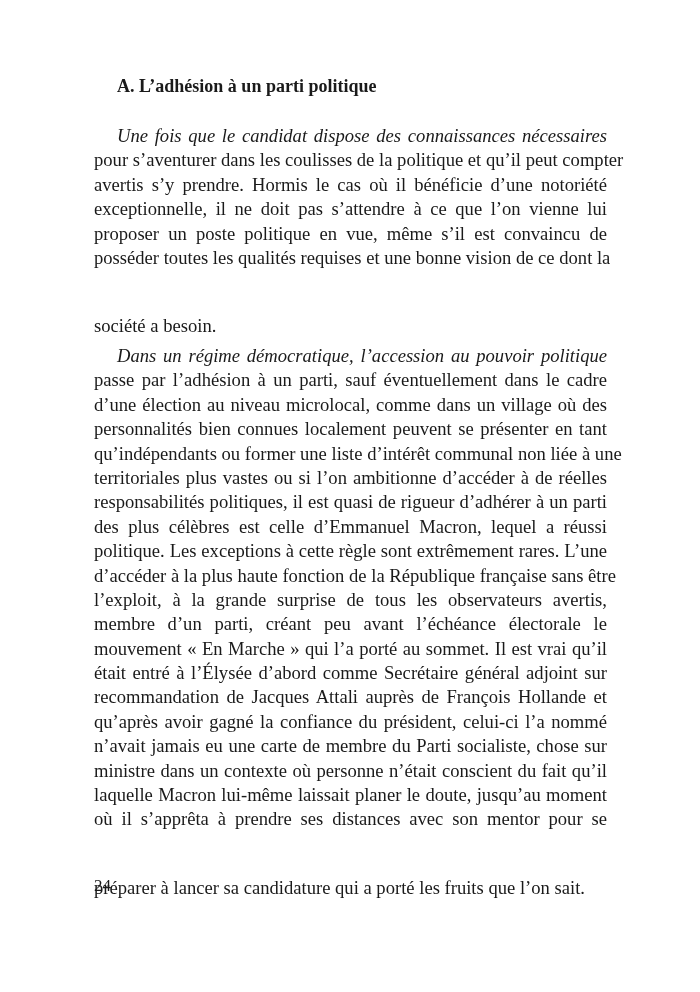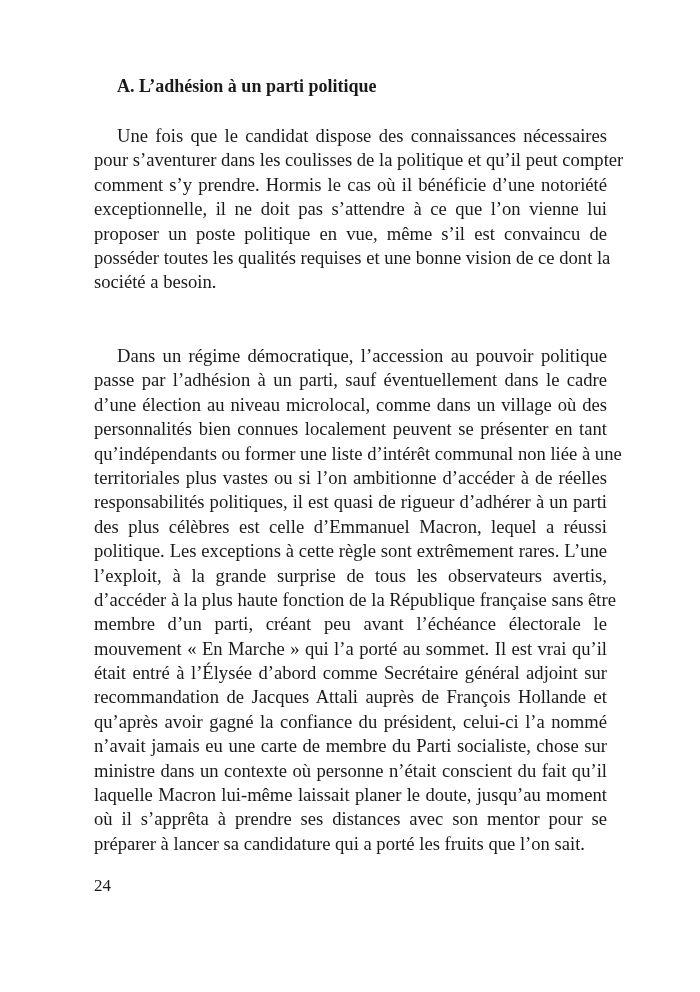--- a/index.html
+++ b/index.html
@@ -43,59 +43,61 @@
     .para-2 { top: 344px; }
     .line {
       display: block;
       height: 24.4px;
       text-align: justify;
       text-align-last: justify;
       white-space: nowrap;
     }
     .line.indent {
       padding-left: 23px;
+      font-style: italic;
     }
     .line.last {
       text-align-last: left;
+      margin-top: 44px;
     }
     .page-number {
       position: absolute;
       left: 94px;
       top: 876px;
       font-size: 17px;
     }
   </style>
 </head>
 <body>
 
 <div class="page">
   <div class="heading">A. L’adhésion à un parti politique</div>
 
   <div class="paragraph para-1">
     <span class="line indent">Une fois que le candidat dispose des connaissances nécessaires</span>
     <span class="line">pour s’aventurer dans les coulisses de la politique et qu’il peut compter</span>
-    <span class="line">comment s’y prendre. Hormis le cas où il bénéficie d’une notoriété</span>
+    <span class="line">avertis s’y prendre. Hormis le cas où il bénéficie d’une notoriété</span>
     <span class="line">exceptionnelle, il ne doit pas s’attendre à ce que l’on vienne lui</span>
     <span class="line">proposer un poste politique en vue, même s’il est convaincu de</span>
     <span class="line">posséder toutes les qualités requises et une bonne vision de ce dont la</span>
     <span class="line last">société a besoin.</span>
   </div>
 
   <div class="paragraph para-2">
     <span class="line indent">Dans un régime démocratique, l’accession au pouvoir politique</span>
     <span class="line">passe par l’adhésion à un parti, sauf éventuellement dans le cadre</span>
     <span class="line">d’une élection au niveau microlocal, comme dans un village où des</span>
     <span class="line">personnalités bien connues localement peuvent se présenter en tant</span>
     <span class="line">qu’indépendants ou former une liste d’intérêt communal non liée à une</span>
     <span class="line">territoriales plus vastes ou si l’on ambitionne d’accéder à de réelles</span>
     <span class="line">responsabilités politiques, il est quasi de rigueur d’adhérer à un parti</span>
     <span class="line">des plus célèbres est celle d’Emmanuel Macron, lequel a réussi</span>
     <span class="line">politique. Les exceptions à cette règle sont extrêmement rares. L’une</span>
+    <span class="line">d’accéder à la plus haute fonction de la République française sans être</span>
     <span class="line">l’exploit, à la grande surprise de tous les observateurs avertis,</span>
-    <span class="line">d’accéder à la plus haute fonction de la République française sans être</span>
     <span class="line">membre d’un parti, créant peu avant l’échéance électorale le</span>
     <span class="line">mouvement « En Marche » qui l’a porté au sommet. Il est vrai qu’il</span>
     <span class="line">était entré à l’Élysée d’abord comme Secrétaire général adjoint sur</span>
     <span class="line">recommandation de Jacques Attali auprès de François Hollande et</span>
     <span class="line">qu’après avoir gagné la confiance du président, celui-ci l’a nommé</span>
     <span class="line">n’avait jamais eu une carte de membre du Parti socialiste, chose sur</span>
     <span class="line">ministre dans un contexte où personne n’était conscient du fait qu’il</span>
     <span class="line">laquelle Macron lui-même laissait planer le doute, jusqu’au moment</span>
     <span class="line">où il s’apprêta à prendre ses distances avec son mentor pour se</span>
     <span class="line last">préparer à lancer sa candidature qui a porté les fruits que l’on sait.</span>

